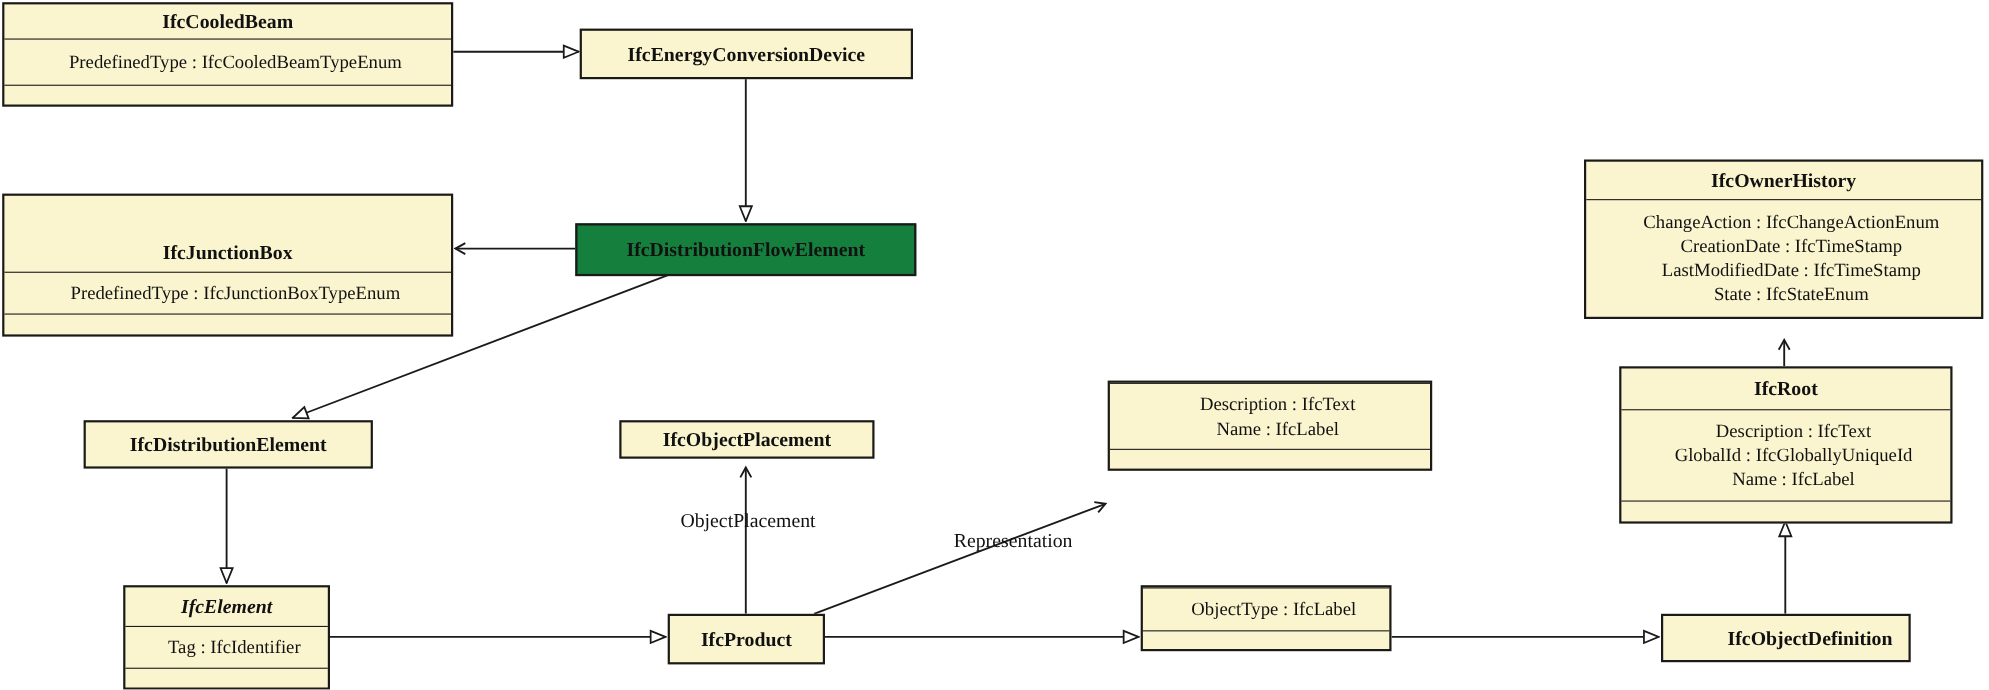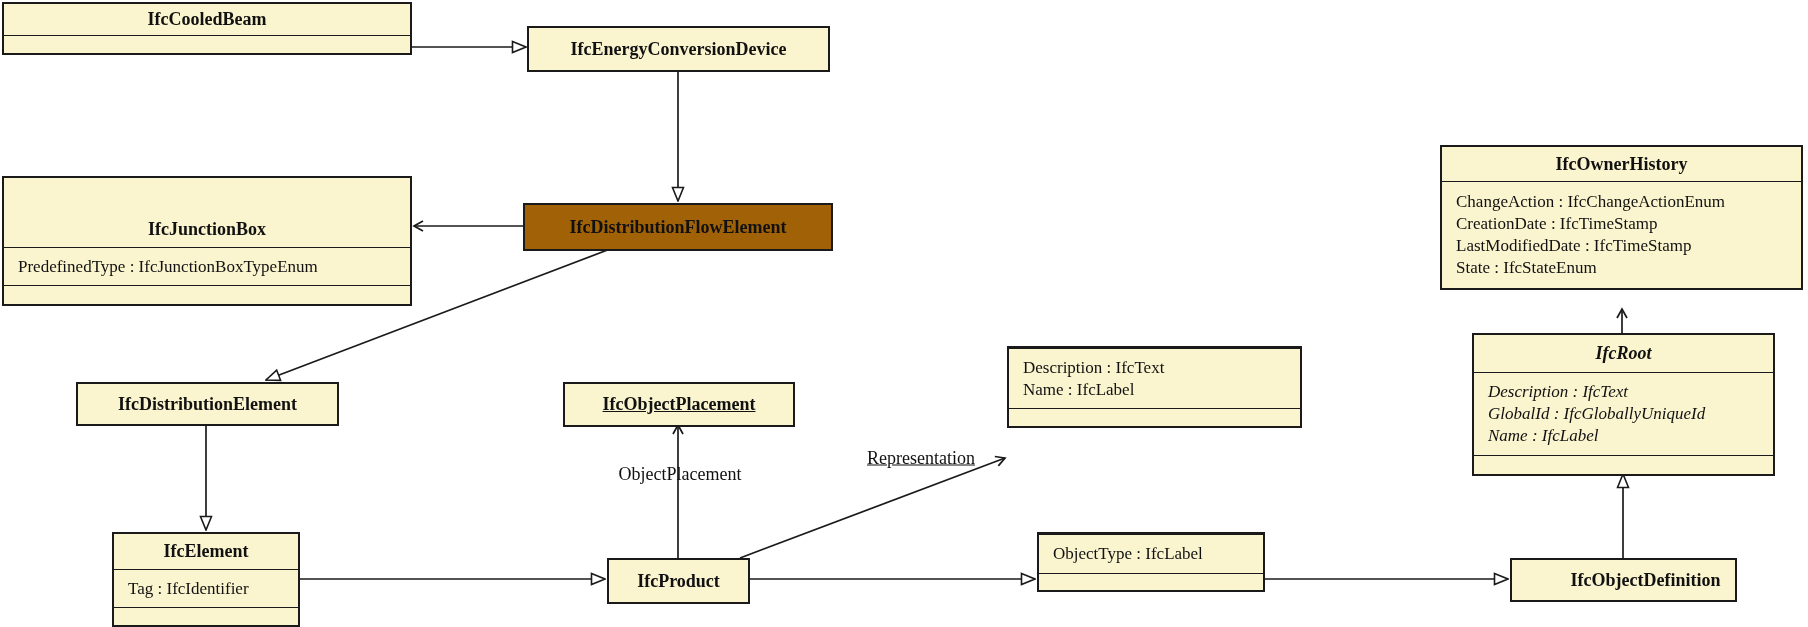--- a/index.html
+++ b/index.html
@@ -1,18 +1,18 @@
 <!DOCTYPE html>
 <html><head>
 <meta charset="utf-8">
 <style>
   html,body{margin:0;padding:0;background:#ffffff;}
   .diagram{
     position:relative;width:1808px;height:627px;background:#ffffff;overflow:hidden;
-    font-family:"Liberation Serif","DejaVu Serif",serif;color:#111111;
+    font-family:"Liberation Serif","DejaVu Serif",serif;color:#111111;text-align:center;
   }
   #edge-layer{position:absolute;left:0;top:0;width:1808px;height:627px;pointer-events:none;}
   .class-box{
     position:absolute;box-sizing:border-box;background:#fbf5cf;
     border:2px solid #1a1a1a;
   }
   .class-title{
     box-sizing:border-box;display:flex;align-items:center;justify-content:center;
     font-weight:bold;font-size:18px;white-space:nowrap;
   }
@@ -57,72 +57,75 @@
       <line x1="678" y1="558" x2="678" y2="425" class="arrow" stroke="#1a1a1a" marker-end="url(#stick)"></line>
       <line x1="740" y1="558" x2="1005" y2="458" class="arrow" stroke="#1a1a1a" marker-end="url(#stick)"></line>
       <line x1="750" y1="579" x2="1035" y2="579" class="inheritance" stroke="#1a1a1a" marker-end="url(#tri)"></line>
       <line x1="1265" y1="579" x2="1508" y2="579" class="inheritance" stroke="#1a1a1a" marker-end="url(#tri)"></line>
       <line x1="1623" y1="558" x2="1623" y2="474" class="inheritance" stroke="#1a1a1a" marker-end="url(#tri)"></line>
       <line x1="1622" y1="333" x2="1622" y2="309" class="arrow" stroke="#1a1a1a" marker-end="url(#stick)"></line>
     </svg>
   <div id="box-layer">
       <div class="class-box" style="left: 2px; top: 2px; width: 410px; background: rgb(251, 245, 207); border-color: rgb(26, 26, 26);">
     <div class="class-title" style="height: 31px;">IfcCooledBeam</div>
+    <div class="class-attrs" style="height: 42px;">
+          <div class="attr-row">PredefinedType : IfcCooledBeamTypeEnum</div>
+        </div>
     <div class="class-footer" style="height: 18px;"></div>
   </div>
       <div class="class-box" style="left: 527px; top: 26px; width: 303px; background: rgb(251, 245, 207); border-color: rgb(26, 26, 26);">
     <div class="class-title" style="height: 42px;">IfcEnergyConversionDevice</div>
 
   </div>
       <div class="class-box" style="left: 2px; top: 176px; width: 410px; background: rgb(251, 245, 207); border-color: rgb(26, 26, 26);">
     <div class="class-title" style="height: 36px; margin-top: 33px;">IfcJunctionBox</div>
     <div class="class-attrs" style="height: 38px;">
           <div class="attr-row">PredefinedType : IfcJunctionBoxTypeEnum</div>
         </div>
     <div class="class-footer" style="height: 19px;"></div>
   </div>
-      <div class="class-box" style="left: 523px; top: 203px; width: 310px; background: #a16207; border-color: rgb(26, 26, 26);">
+      <div class="class-box" style="left: 523px; top: 203px; width: 310px; background: #15803d; border-color: rgb(26, 26, 26);">
     <div class="class-title" style="height: 44px;">IfcDistributionFlowElement</div>
 
   </div>
       <div class="class-box" style="left: 1440px; top: 145px; width: 363px; background: rgb(251, 245, 207); border-color: rgb(26, 26, 26);">
     <div class="class-title" style="height: 34px;">IfcOwnerHistory</div>
     <div class="class-attrs" style="height: 107px;">
           <div class="attr-row">ChangeAction : IfcChangeActionEnum</div>
           <div class="attr-row">CreationDate : IfcTimeStamp</div>
           <div class="attr-row">LastModifiedDate : IfcTimeStamp</div>
           <div class="attr-row">State : IfcStateEnum</div>
         </div>
   </div>
-      <div class="class-box" style="left: 1472px; top: 333px; width: 303px; background: rgb(251, 245, 207); border-color: rgb(26, 26, 26); font-style: italic;">
+      <div class="class-box" style="left: 1472px; top: 333px; width: 303px; background: rgb(251, 245, 207); border-color: rgb(26, 26, 26);">
     <div class="class-title" style="height: 37px;">IfcRoot</div>
     <div class="class-attrs" style="height: 83px;">
           <div class="attr-row">Description : IfcText</div>
           <div class="attr-row">GlobalId : IfcGloballyUniqueId</div>
           <div class="attr-row">Name : IfcLabel</div>
         </div>
     <div class="class-footer" style="height: 19px;"></div>
   </div>
       <div class="class-box" style="left: 1007px; top: 346px; width: 295px; background: rgb(251, 245, 207); border-color: rgb(26, 26, 26);">
     <div class="class-attrs" style="height: 60px;">
           <div class="attr-row">Description : IfcText</div>
           <div class="attr-row">Name : IfcLabel</div>
         </div>
     <div class="class-footer" style="height: 18px;"></div>
   </div>
       <div class="class-box" style="left: 563px; top: 382px; width: 232px; background: rgb(251, 245, 207); border-color: rgb(26, 26, 26);">
-    <div class="class-title" style="height: 41px; text-decoration: underline;">IfcObjectPlacement</div>
+    <div class="class-title" style="height: 31px;">IfcObjectPlacement</div>
 
   </div>
       <div class="class-box" style="left: 76px; top: 382px; width: 263px; background: rgb(251, 245, 207); border-color: rgb(26, 26, 26);">
     <div class="class-title" style="height: 40px;">IfcDistributionElement</div>
 
   </div>
       <div class="class-box" style="left: 112px; top: 532px; width: 188px; background: rgb(251, 245, 207); border-color: rgb(26, 26, 26);">
-    <div class="class-title" style="height: 35px;">IfcElement</div>
+    <div class="class-title" style="height: 35px; font-style: italic;">IfcElement</div>
     <div class="class-attrs" style="height: 38px;">
           <div class="attr-row">Tag : IfcIdentifier</div>
         </div>
     <div class="class-footer" style="height: 18px;"></div>
   </div>
       <div class="class-box" style="left: 607px; top: 558px; width: 143px; background: rgb(251, 245, 207); border-color: rgb(26, 26, 26);">
     <div class="class-title" style="height: 42px;">IfcProduct</div>
 
   </div>
       <div class="class-box" style="left: 1037px; top: 532px; width: 228px; background: rgb(251, 245, 207); border-color: rgb(26, 26, 26);">
@@ -131,15 +134,15 @@
         </div>
     <div class="class-footer" style="height: 17px;"></div>
   </div>
       <div class="class-box" style="left: 1510px; top: 558px; width: 227px; background: rgb(251, 245, 207); border-color: rgb(26, 26, 26); padding-left: 44px;">
     <div class="class-title" style="height: 40px;">IfcObjectDefinition</div>
 
   </div>
     </div>
   <div id="label-layer">
       <div class="edge-label" style="left: 680px; top: 474px;">ObjectPlacement</div>
-      <div class="edge-label" style="left: 921px; top: 458px; text-decoration: underline;">Representation</div>
+      <div class="edge-label" style="left: 921px; top: 492px;">Representation</div>
     </div>
 </div>
 
 </body></html>

